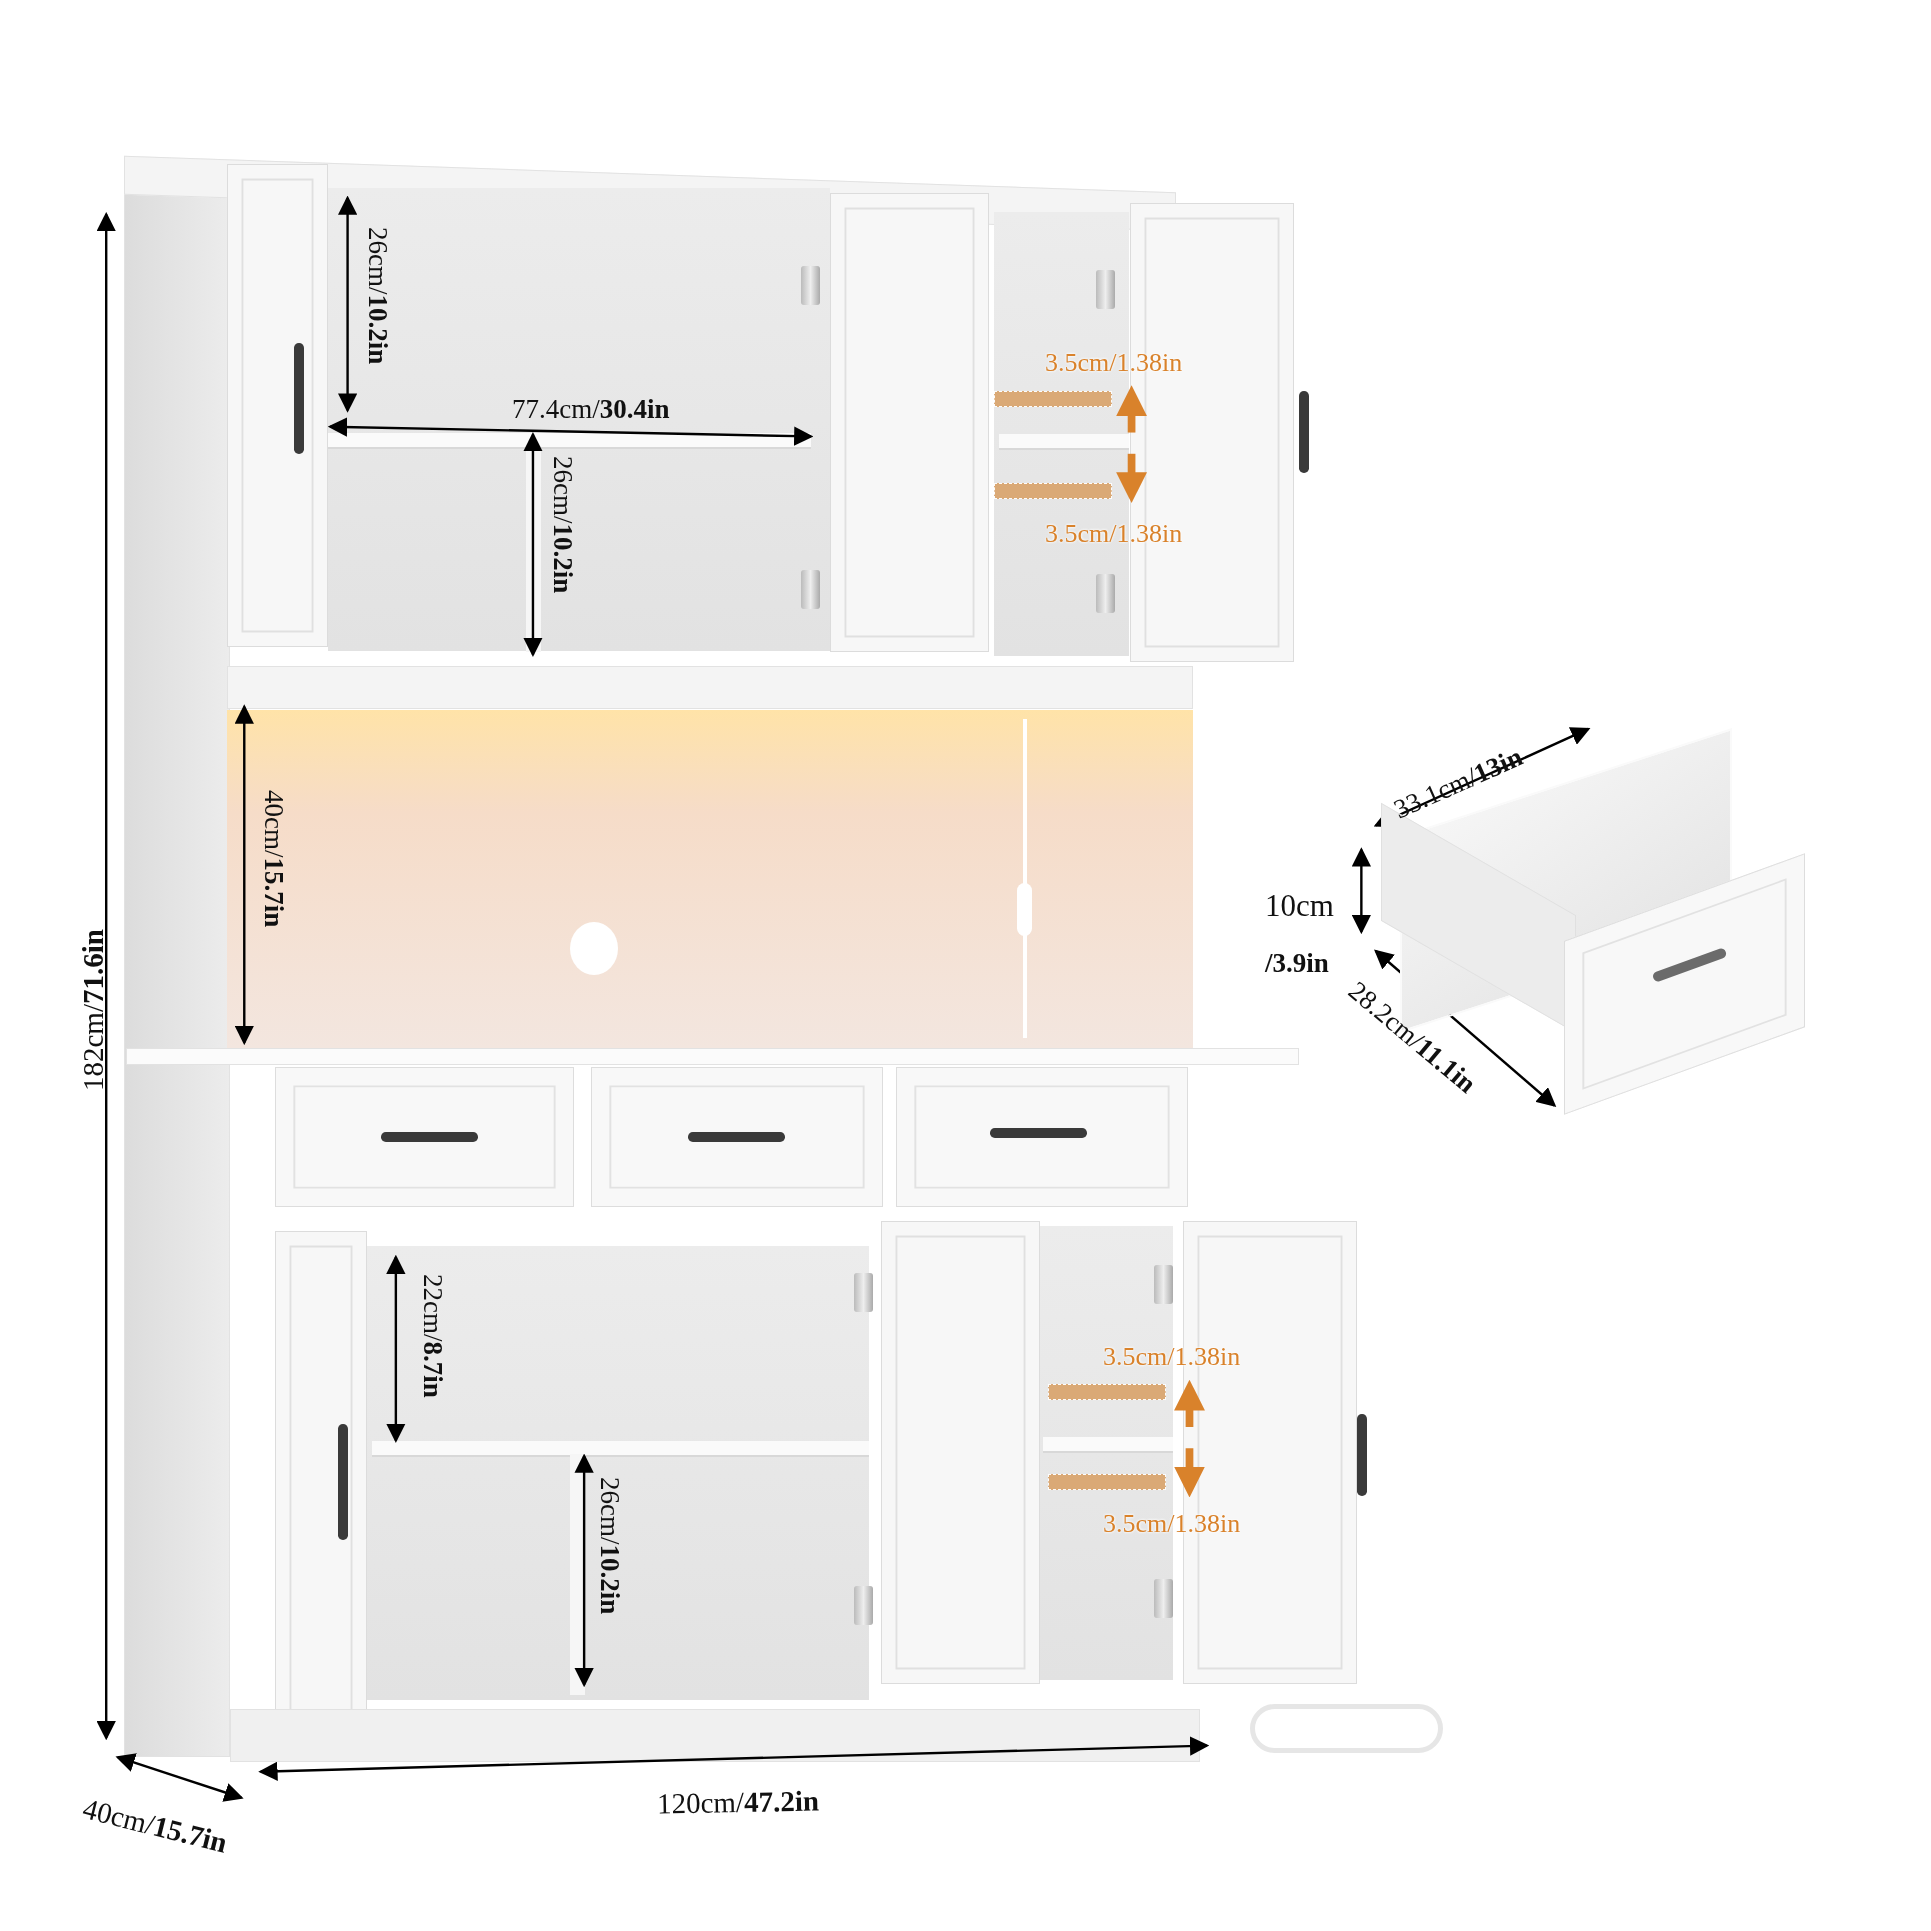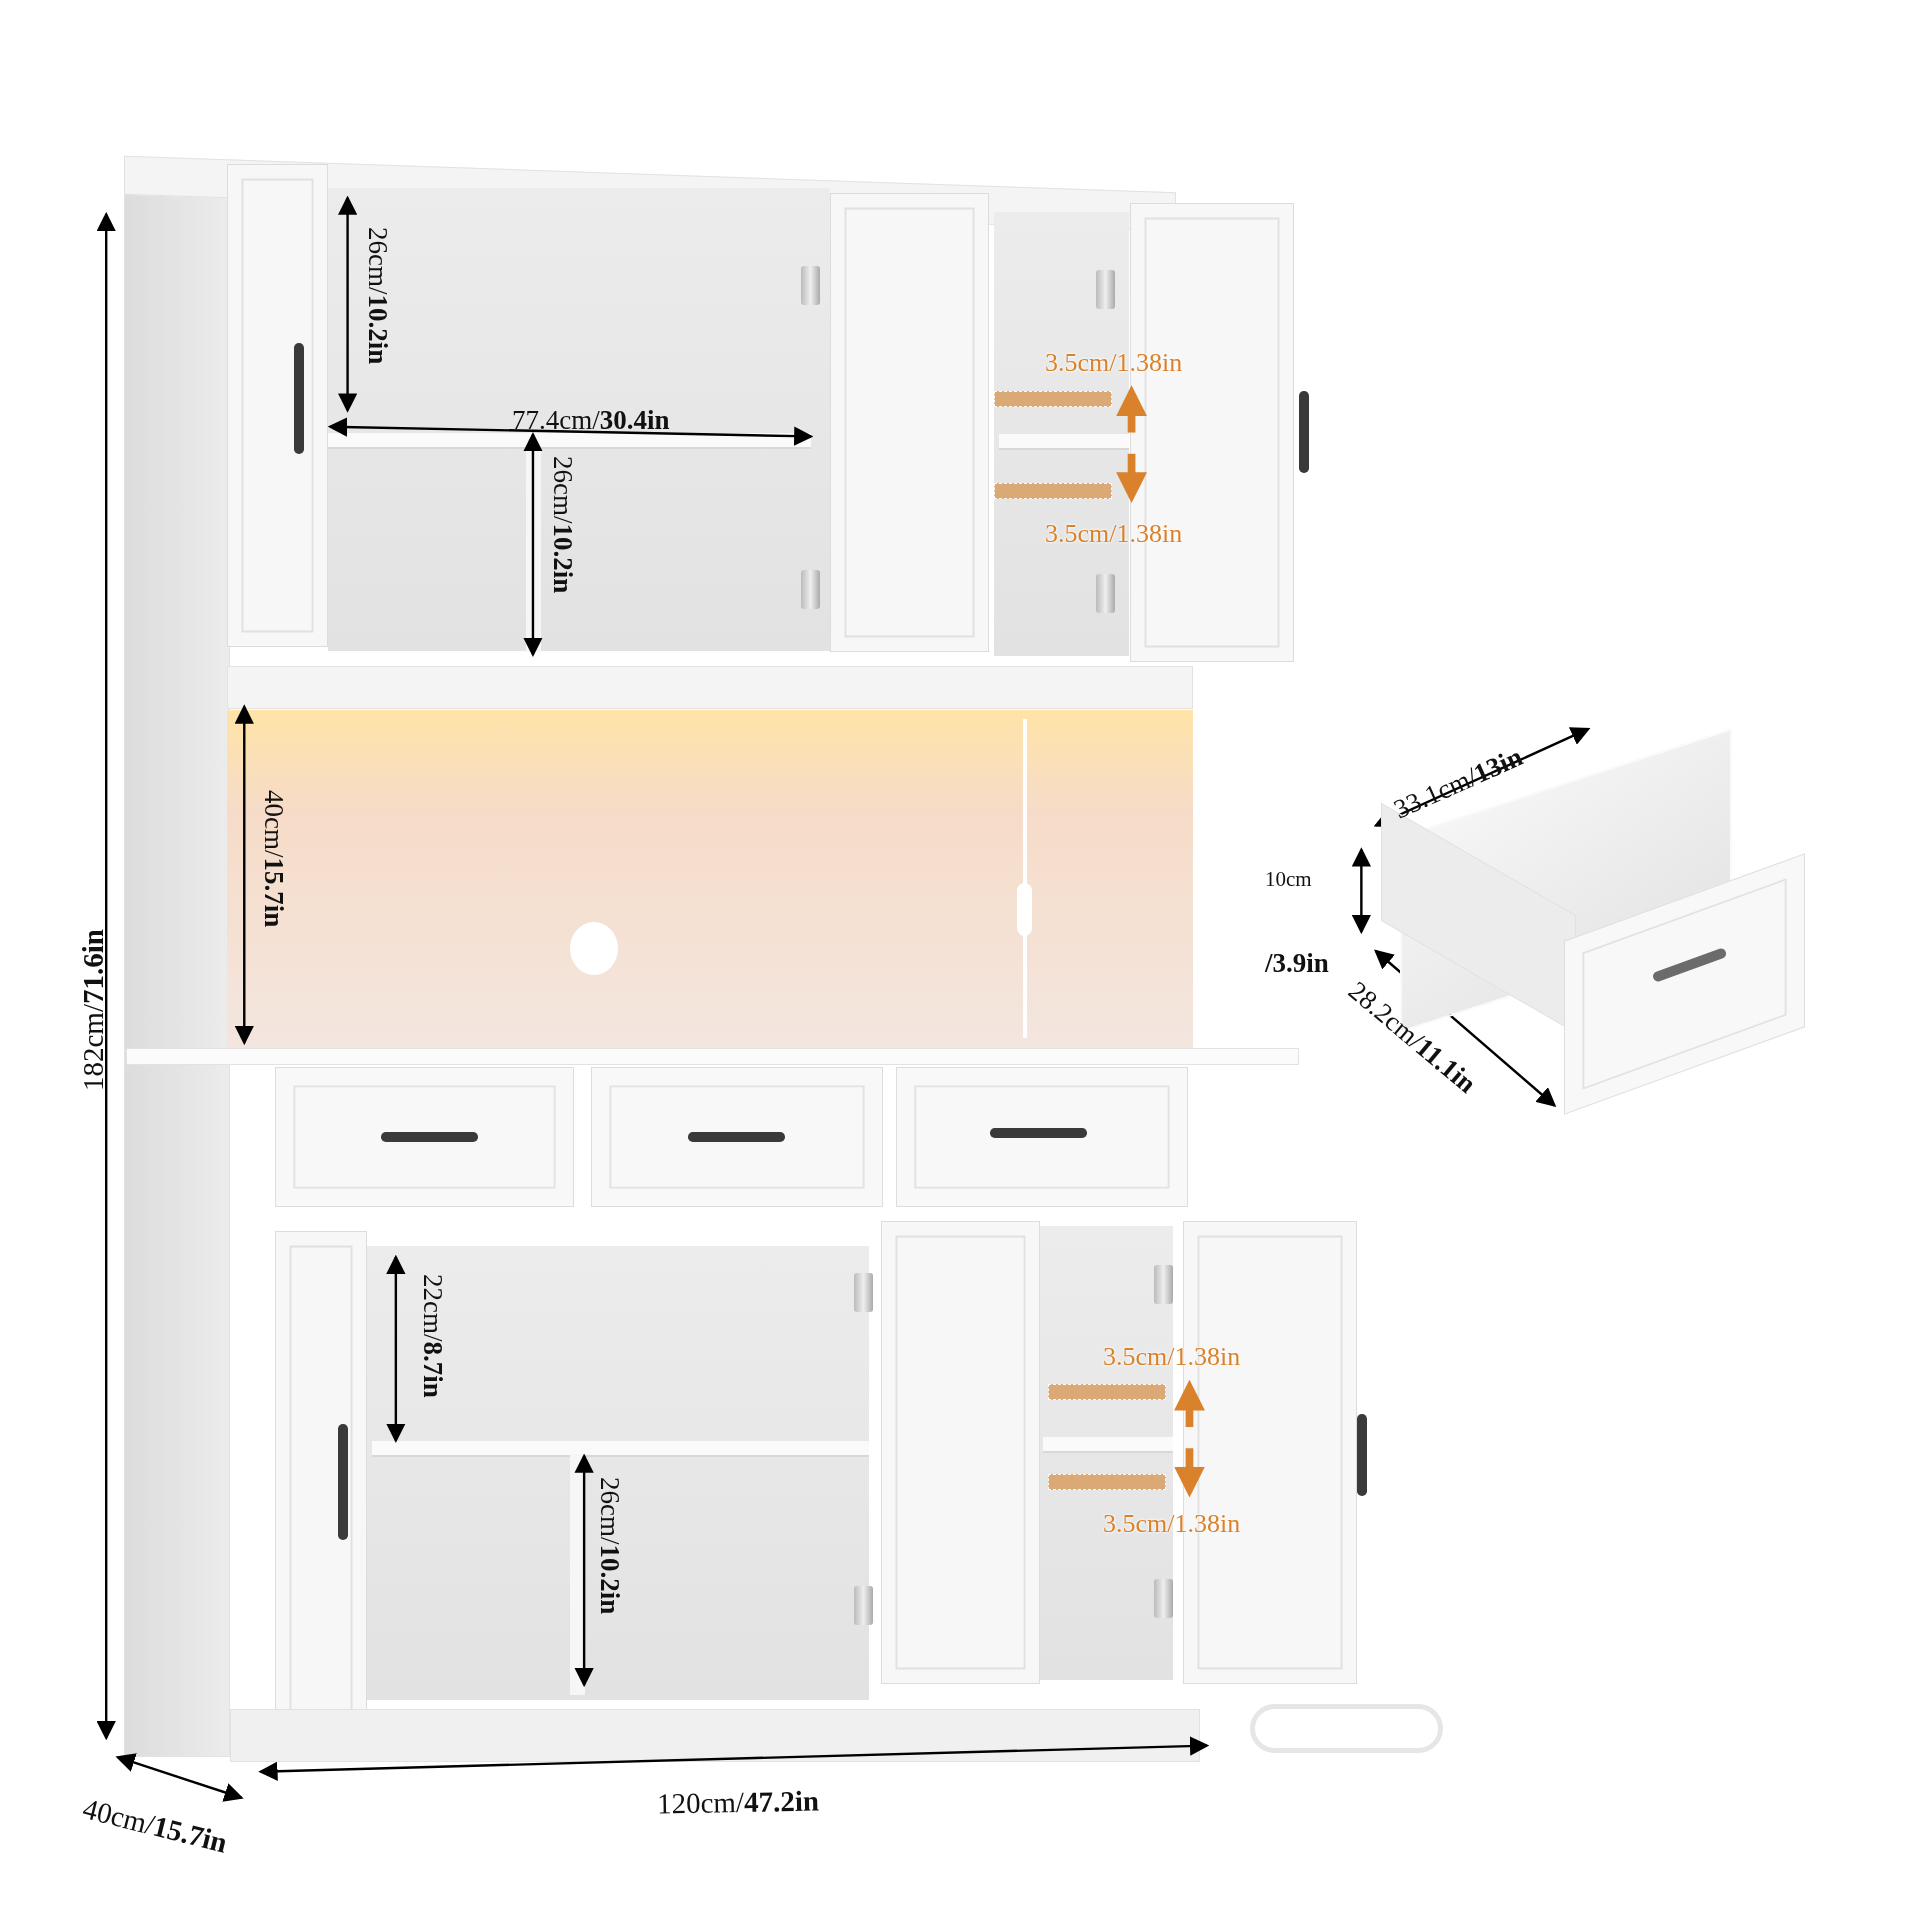--- a/index.html
+++ b/index.html
@@ -125,21 +125,21 @@
   </div>
   <div class="lbl" style="left:657px;top:1788px;font-size:29px;transform:rotate(-1deg);">
     <span>120cm/</span><b>47.2in</b>
   </div>
   <div class="lbl" style="left:87px;top:1794px;font-size:29px;transform:rotate(14deg);transform-origin:left top;">
     <span>40cm/</span><b>15.7in</b>
   </div>
   <div class="lbl vert" style="left:391px;top:227px;">
     <span>26cm/</span><b>10.2in</b>
   </div>
-  <div class="lbl" style="left:512px;top:407px;font-family:Liberation Serif, serif;">
+  <div class="lbl" style="left:512px;top:396px;font-family:Liberation Serif, serif;">
     <span>77.4cm/</span><b>30.4in</b>
   </div>
   <div class="lbl vert" style="left:576px;top:456px;">
     <span>26cm/</span><b>10.2in</b>
   </div>
   <div class="lbl vert" style="left:287px;top:790px;">
     <span>40cm/</span><b>15.7in</b>
   </div>
   <div class="lbl vert" style="left:446px;top:1274px;">
     <span>22cm/</span><b>8.7in</b>
@@ -155,20 +155,20 @@
 
   <div class="abs" style="left:1371px;top:743px;width:444px;height:367px;">
     <div class="abs" style="left:29px;top:39px;width:328px;height:193px;background:linear-gradient(160deg,#f6f6f6,#e4e4e4);border:2.9px solid #fafafa;transform:skewY(-18deg);"></div>
     <div class="abs" style="left:9.7px;top:116px;width:193px;height:116px;background:#ececec;border:1.9px solid #e0e0e0;transform:skewY(30deg);"></div>
     <div class="drawer" style="left:193px;top:154px;width:241px;height:174px;transform:skewY(-20deg);"></div>
     <div class="handle-h" style="left:280px;top:217px;width:77px;background:#6b6b6b;transform:rotate(-20deg);"></div>
   </div>
   <div class="lbl" style="left:1390px;top:799px;font-size:27px;transform:rotate(-24deg);transform-origin:left top;">
     <span>33.1cm/</span><b>13in</b>
   </div>
-  <div class="lbl" style="left:1265px;top:869px;font-size:21px;">10cm</div>
+  <div class="lbl" style="left:1265px;top:890px;font-size:31px;">10cm</div>
   <div class="lbl" style="left:1265px;top:950px;font-size:27px;"><b>/3.9in</b></div>
   <div class="lbl" style="left:1361px;top:977px;font-size:27px;transform:rotate(40deg);transform-origin:left top;">
     <span>28.2cm/</span><b>11.1in</b>
   </div>
 
 </div>
 
 
 </body></html>

